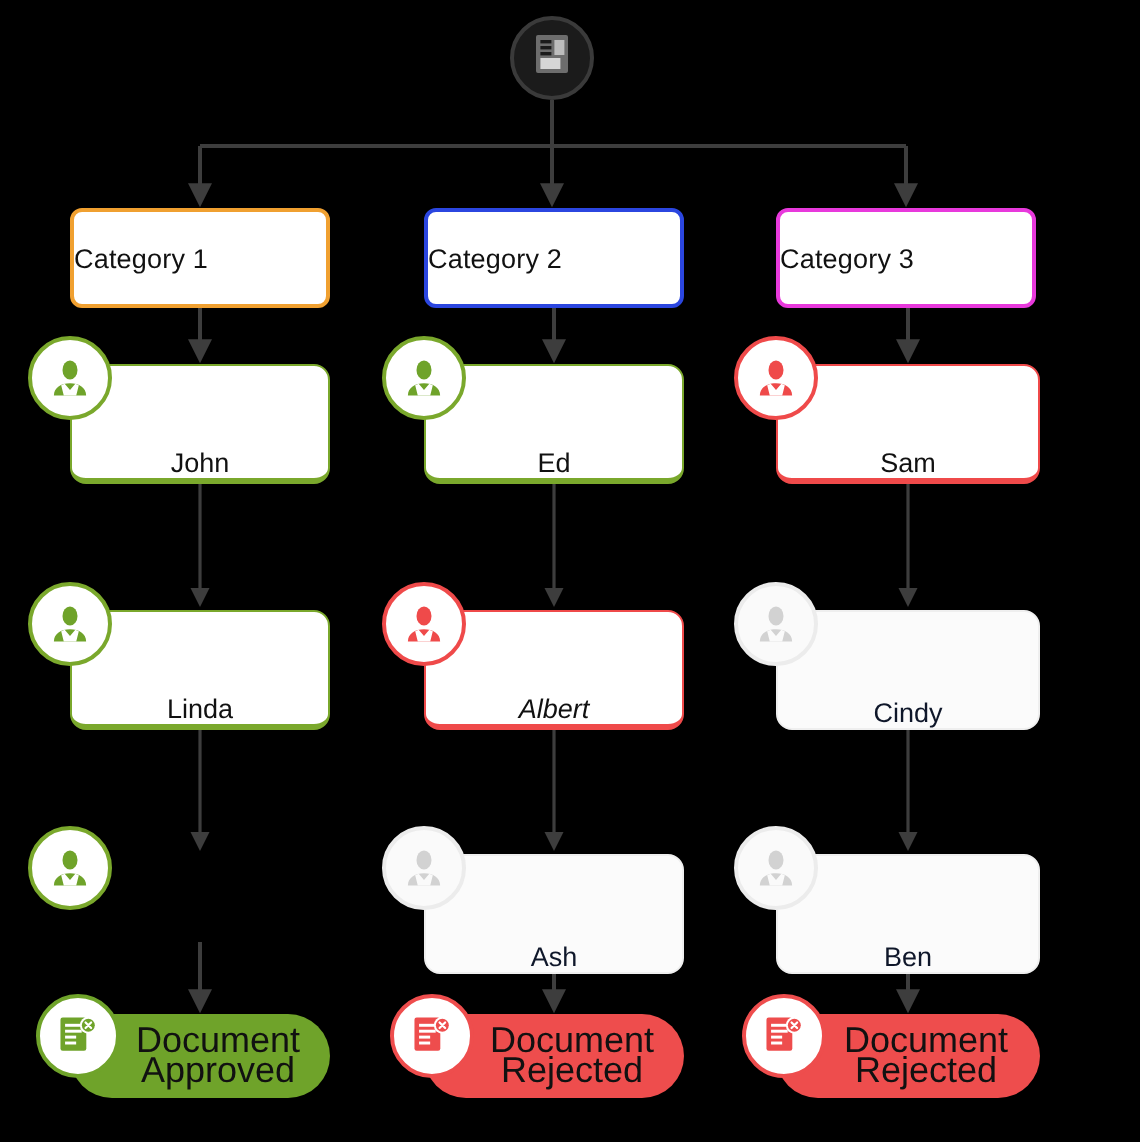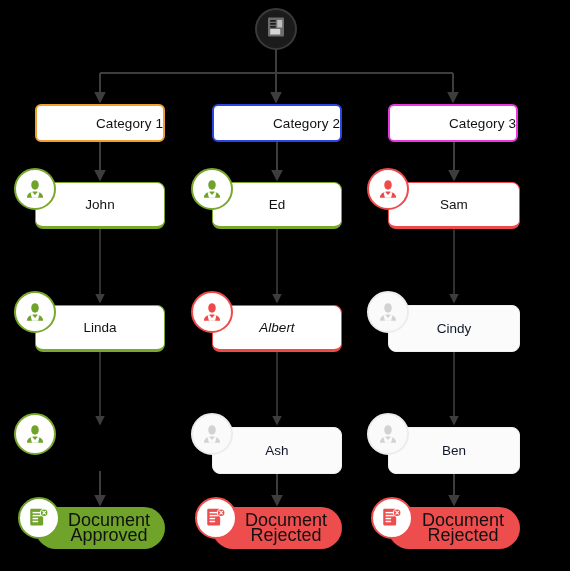--- a/index.html
+++ b/index.html
@@ -36,42 +36,42 @@
     border: 2px solid #3a3a3a;
     box-sizing: border-box;
     display: flex;
     align-items: center;
     justify-content: center;
   }
 
   
   .cat-box {
     position: absolute;
-    height: 38px;
+    height: 50px;
     box-sizing: border-box;
     background: #ffffff;
     border: 2px solid #f0a030;
     border-radius: 6px;
     display: flex;
     align-items: center;
-    justify-content: flex-end;
+    justify-content: flex-start;
     font-size: 13.5px;
     color: #111111;
     letter-spacing: .1px;
   }
 
   
   .node {
     position: absolute;
-    height: 47px;
+    height: 60px;
     box-sizing: border-box;
     background: #ffffff;
     border-radius: 8px;
     display: flex;
-    align-items: center;
+    align-items: flex-end;
     justify-content: center;
     font-size: 13.5px;
     color: #111111;
   }
   .node.state-approved {
     border: 1px solid #7aa82c;
     border-bottom-width: 3px;
     border-bottom-color: #7aa82c;
   }
   .node.state-rejected {

